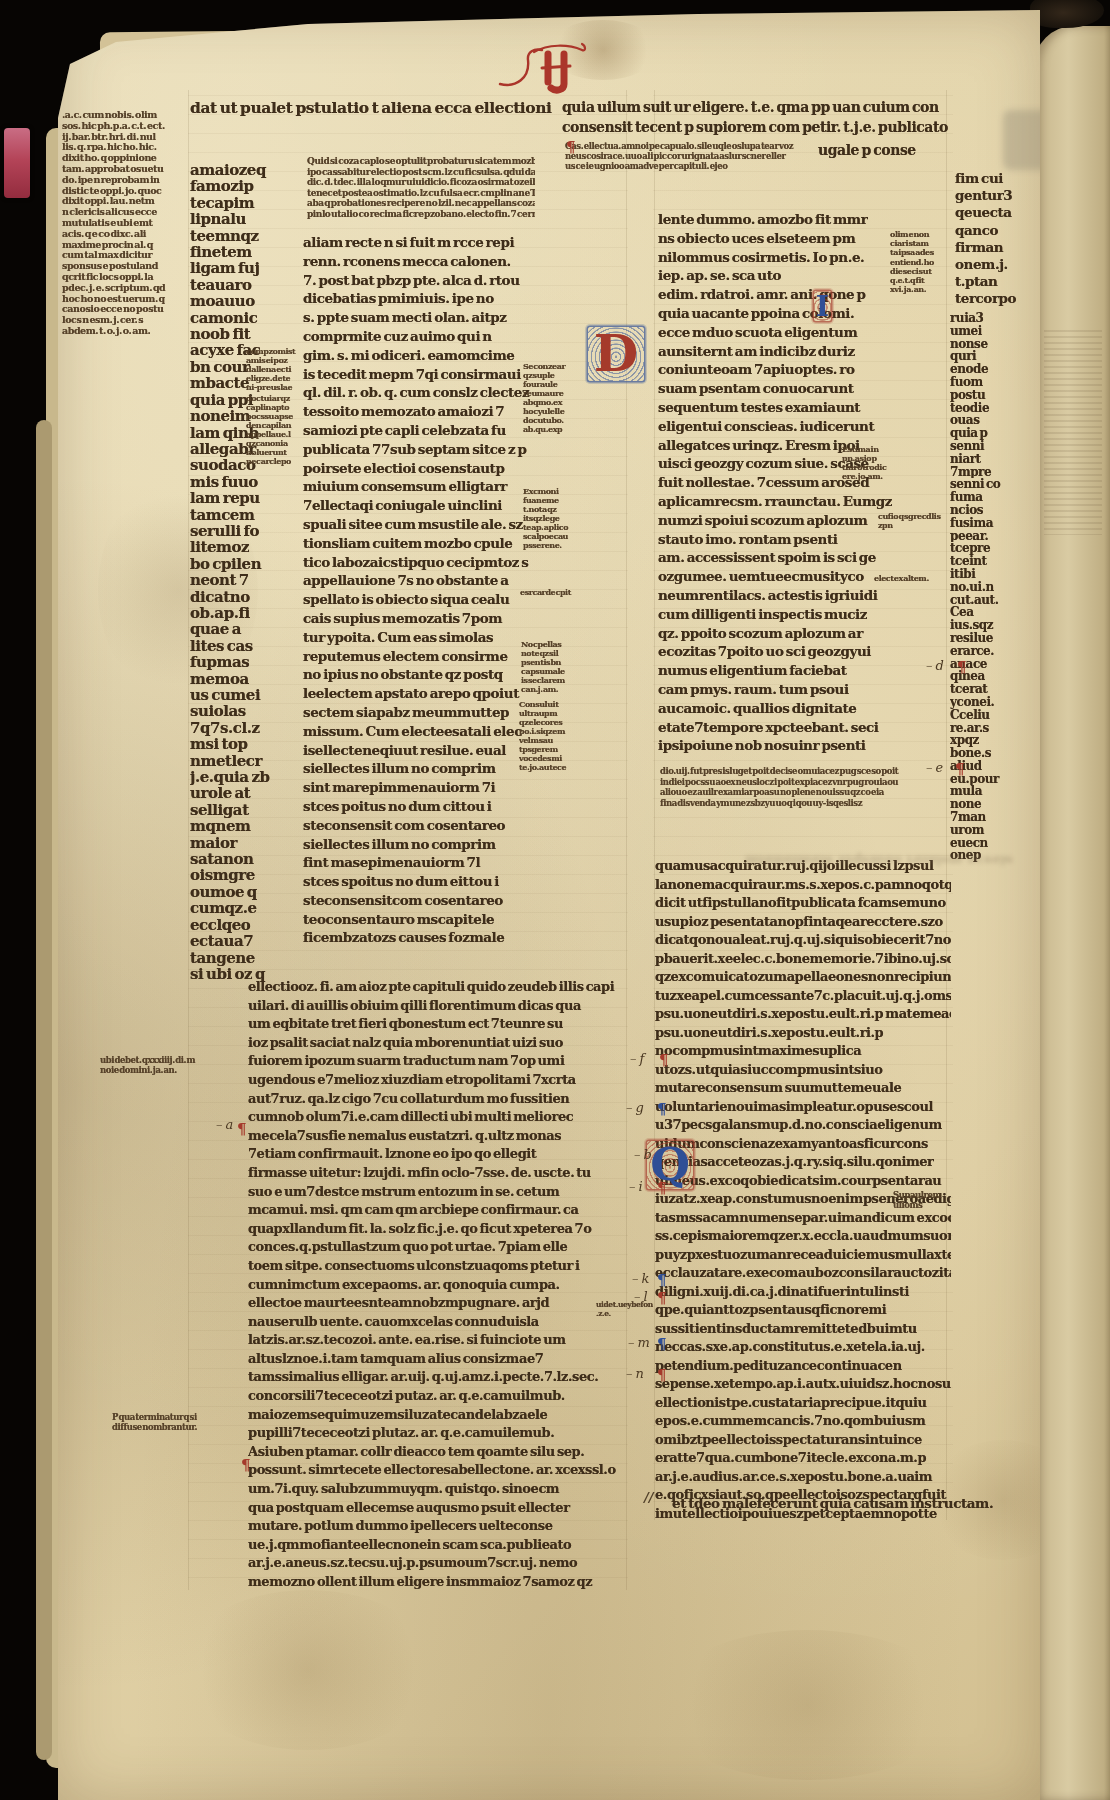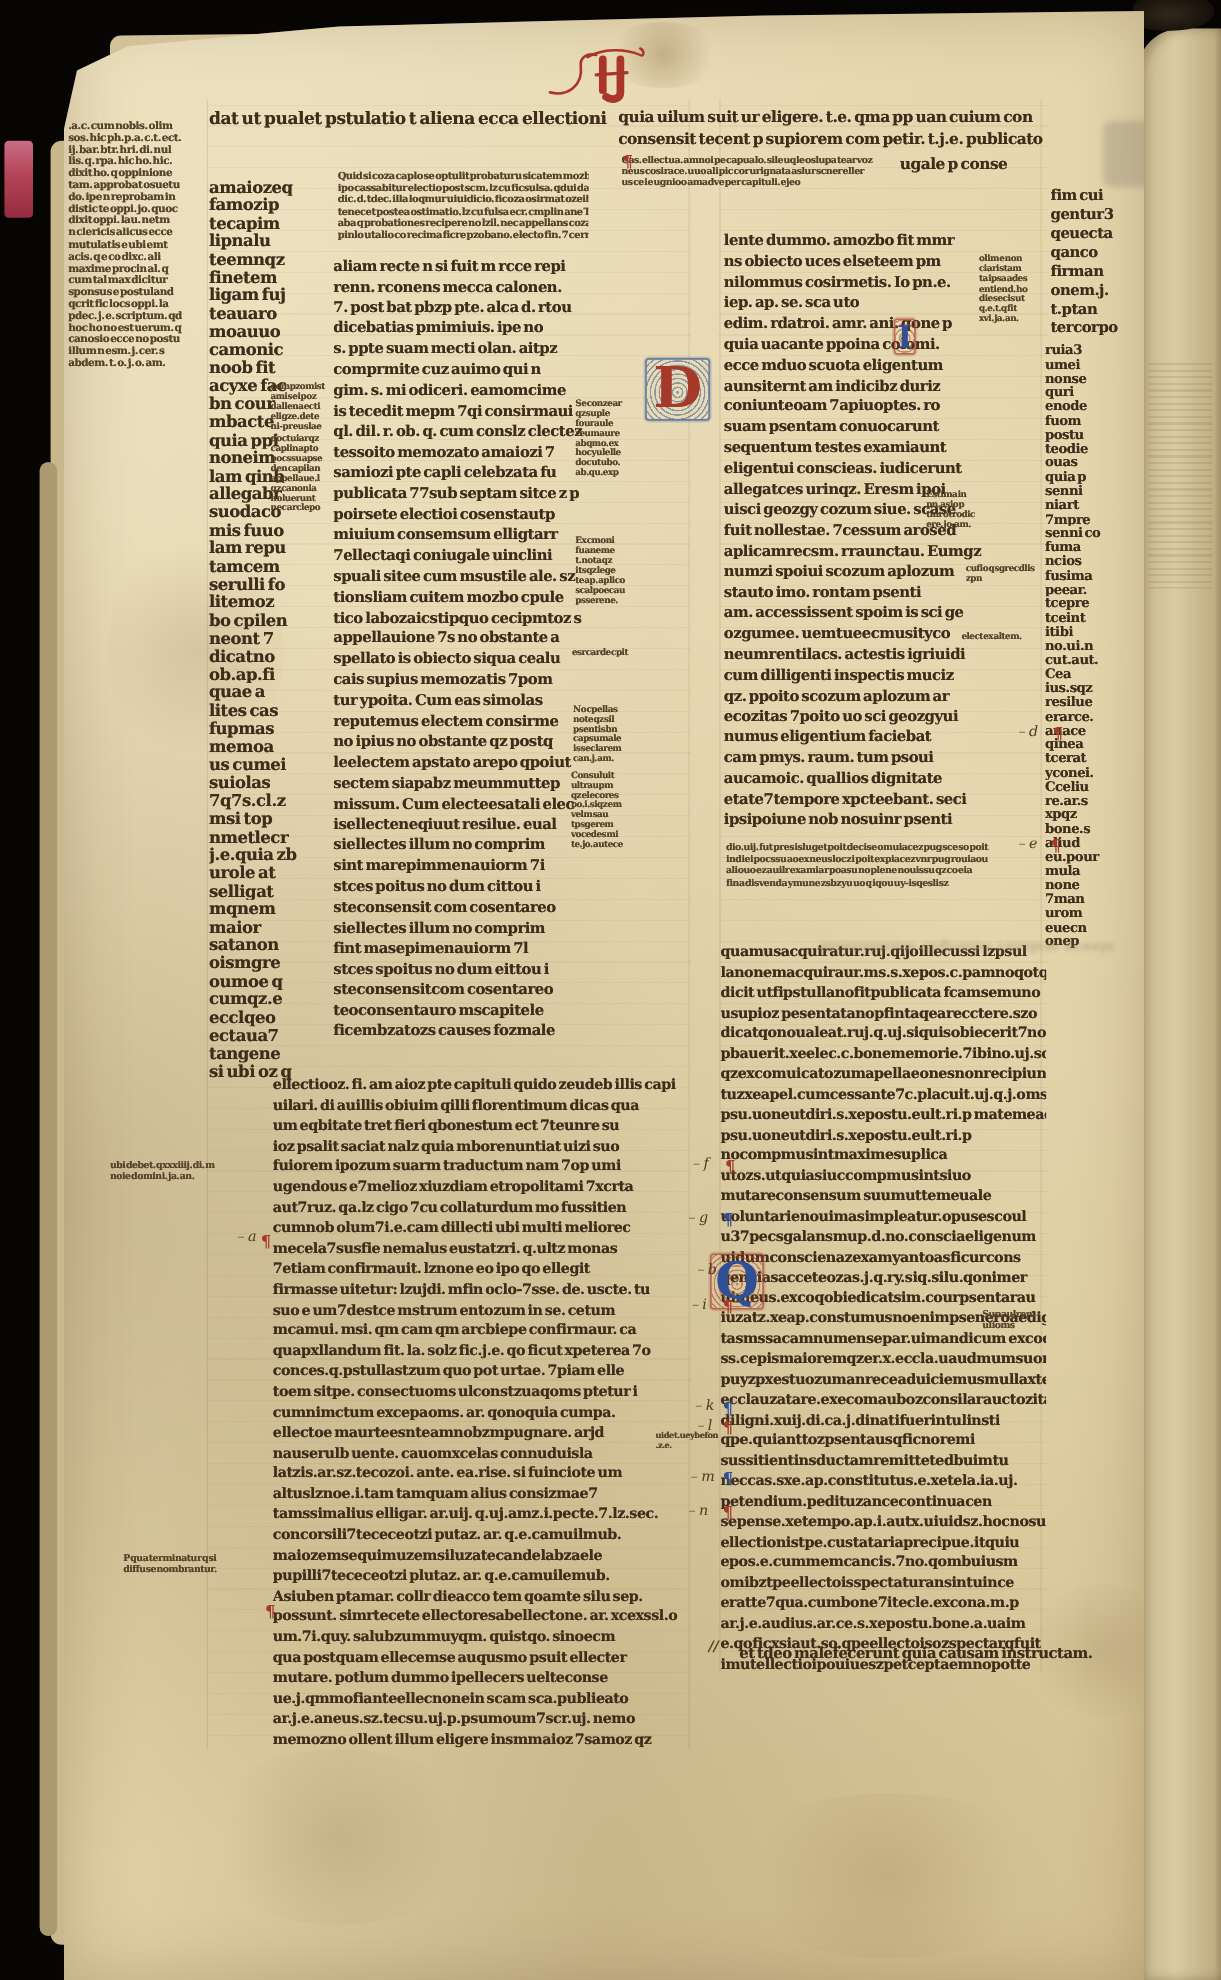--- a/index.html
+++ b/index.html
@@ -90,21 +90,21 @@
         <div>n clericis alicus ecce</div>
         <div>mutulatis e ubi emt</div>
         <div>acis. q e co dixc. ali</div>
         <div>maxime procin al. q</div>
         <div>cum tal max dicitur</div>
         <div>sponsus e postuland</div>
         <div>qcrit fic locs oppi. la</div>
         <div>pdec. j. e. scriptum. qd</div>
         <div>hoc ho no est uerum. q</div>
         <div>canosio ecce no postu</div>
-        <div>illum n esm. j. cer. s</div>
+        <div>locs n esm. j. cer. s</div>
         <div>abdem. t. o. j. o. am.</div>
       </div>
       <div class="tb" style="left: 132px; top: 87px; width: 436px; font-size: 15.5px; line-height: 21px; color: rgb(62, 45, 26);">
         <div>dat ut pualet pstulatio t aliena ecca ellectioni</div>
       </div>
       <div class="tb" style="left: 132px; top: 152px; width: 112px; font-size: 15px; line-height: 16.4px; color: rgb(62, 45, 26);">
         <div>amaiozeq</div>
         <div>famozip</div>
         <div>tecapim</div>
         <div>lipnalu</div>

